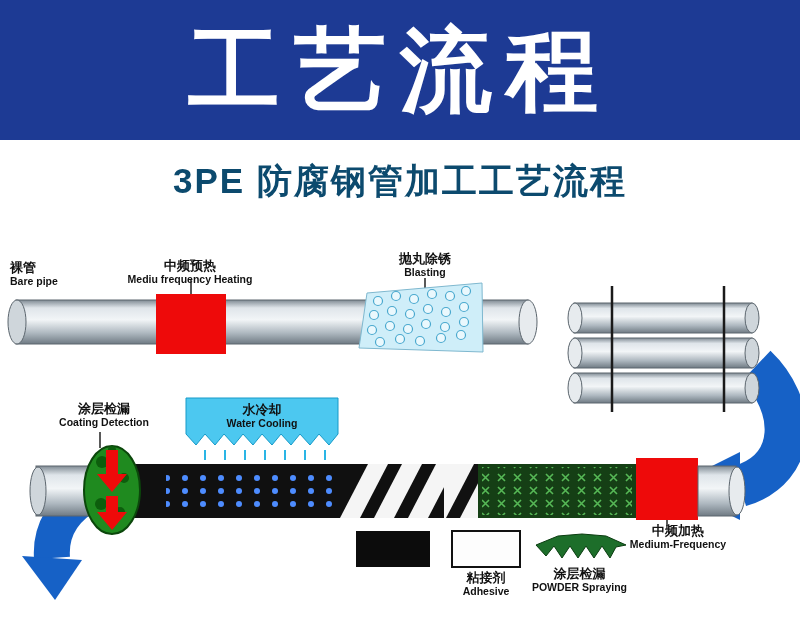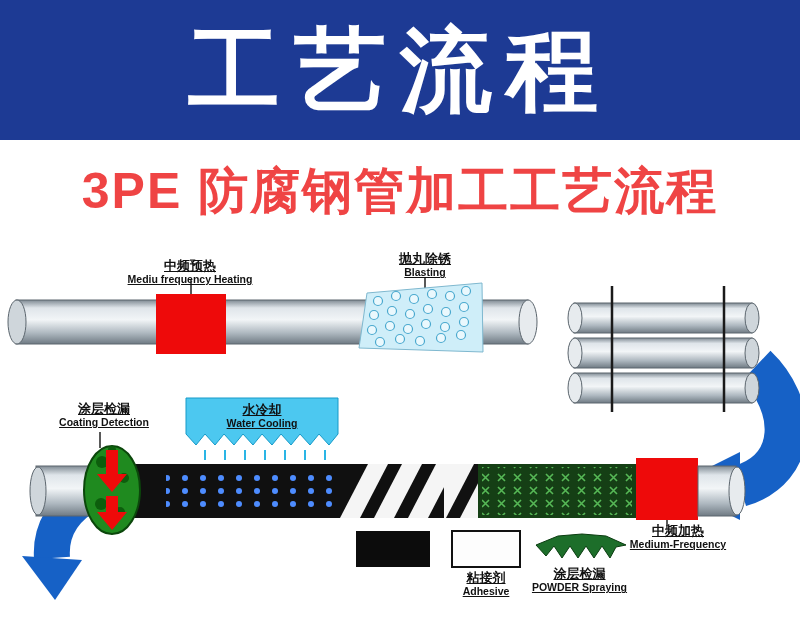--- a/index.html
+++ b/index.html
@@ -10,25 +10,25 @@
   .banner{
     position:absolute;left:0;top:0;width:800px;height:140px;
     background:var(--banner-blue,#1d3a94);
     display:flex;align-items:center;justify-content:center;
   }
   .banner h1{
     margin:0;color:#fff;font-size:92px;font-weight:900;letter-spacing:14px;line-height:1;
   }
   .subtitle{
     position:absolute;left:0;top:158px;width:800px;text-align:center;
-    font-size:50px;font-weight:900;color:#ef4444;letter-spacing:2px;
+    font-size:35px;font-weight:900;color:#0c4a6e;letter-spacing:2px;
   }
   .diagram{position:absolute;left:0;top:238px;width:800px;height:390px;}
   .lbl{position:absolute;display:flex;flex-direction:column;line-height:1.18;color:#111;z-index:5;}
-  .lbl.center{text-align:center;align-items:center;text-decoration:underline;}
+  .lbl.center{text-align:center;align-items:center;}
   .lbl .zh{font-size:13px;font-weight:bold;white-space:nowrap;}
   .lbl .en{font-size:10.5px;font-weight:bold;white-space:nowrap;}
   
   .fill-red{fill:var(--highlight-red,#ee0a0a);}
   .fill-arrow{fill:var(--arrow-blue,#1661c6);}
   .stroke-arrow{stroke:var(--arrow-blue,#1661c6);}
   .fill-detection{fill:var(--detection-green,#1f8a1f);}
   .fill-powder{fill:var(--powder-green,#1d6e2a);}
   .fill-green-coat{fill:var(--pipe-green-coating,#153f15);}
   .fill-blasting{fill:var(--blasting-blue,#cfeef9);}
@@ -167,20 +167,24 @@
       <line x1="285" y1="212" x2="285" y2="222"></line>
         <line x1="305" y1="212" x2="305" y2="222"></line>
       <line x1="325" y1="212" x2="325" y2="222"></line>
     </g>
 
     <rect x="356" y="293" width="74" height="36" fill="#0c0c0c"></rect>
     <rect x="452" y="293" width="68" height="36" fill="#fdfdfd" stroke="#111" stroke-width="2"></rect>
     <polygon class="fill-powder" stroke="#0a3c10" points="536,307 558,298 582,296 606,298 626,307 616,309 610,320 602,308 594,320 586,308 578,320 570,308 562,320 554,308 546,318"></polygon>
   </svg>
 
+  <div class="lbl" style="left:10px;top:260px;width:95px">
+    <span class="zh">裸管</span>
+    <span class="en">Bare pipe</span>
+  </div>
 
   <div class="lbl center" style="left:125px;top:258px;width:130px">
     <span class="zh">中频预热</span>
     <span class="en">Mediu frequency Heating</span>
   </div>
 
   <div class="lbl center" style="left:370px;top:251px;width:110px">
     <span class="zh">抛丸除锈</span>
     <span class="en">Blasting</span>
   </div>

